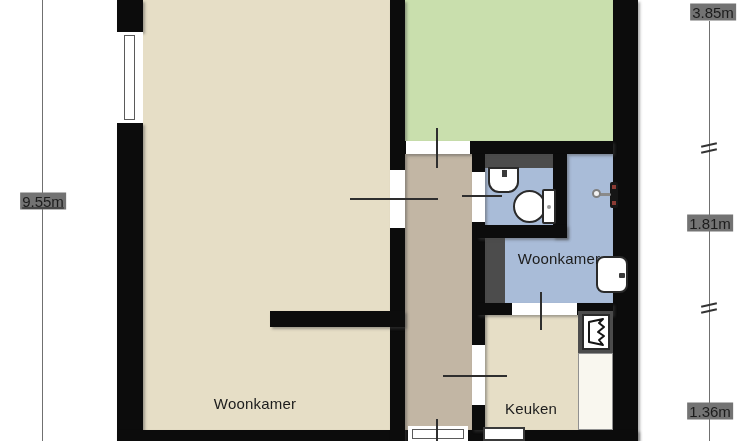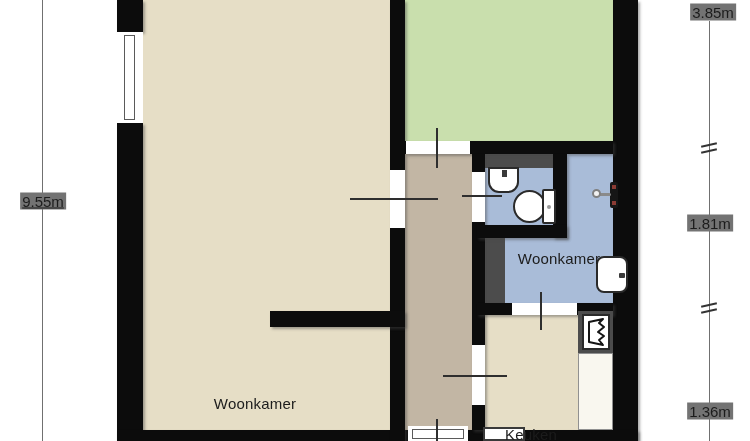--- a/index.html
+++ b/index.html
@@ -114,15 +114,15 @@
       <svg width="24" height="32" viewBox="0 0 24 32" style="position:absolute;left:0;top:0;">
         <path d="M 19,3 L 5,6 L 5,26 L 19,29 L 15,24 L 20,20 L 14,16 L 20,11 L 15,7 Z" fill="none" stroke="#151515" stroke-width="2" stroke-linejoin="round"></path>
       </svg>
     </div>
   </div>
   <div class="fixture" style="left:578px;top:353px;width:35px;height:77px;background:var(--counter,#f9f7ef);border:1px solid #909090;box-sizing:border-box;"></div>
   <div class="fixture" style="left:483px;top:427px;width:42px;height:14px;background:#fff;border:2px solid #3a3a3a;box-sizing:border-box;"></div>
 
   <div class="room-label" style="left:559px;top:258px;">Woonkamer</div>
   <div class="room-label" style="left:255px;top:403px;">Woonkamer</div>
-  <div class="room-label" style="left:531px;top:408px;margin-top:26px;">Keuken</div>
+  <div class="room-label" style="left:531px;top:408px;">Keuken</div>
 
 </div>
 
 </body></html>

